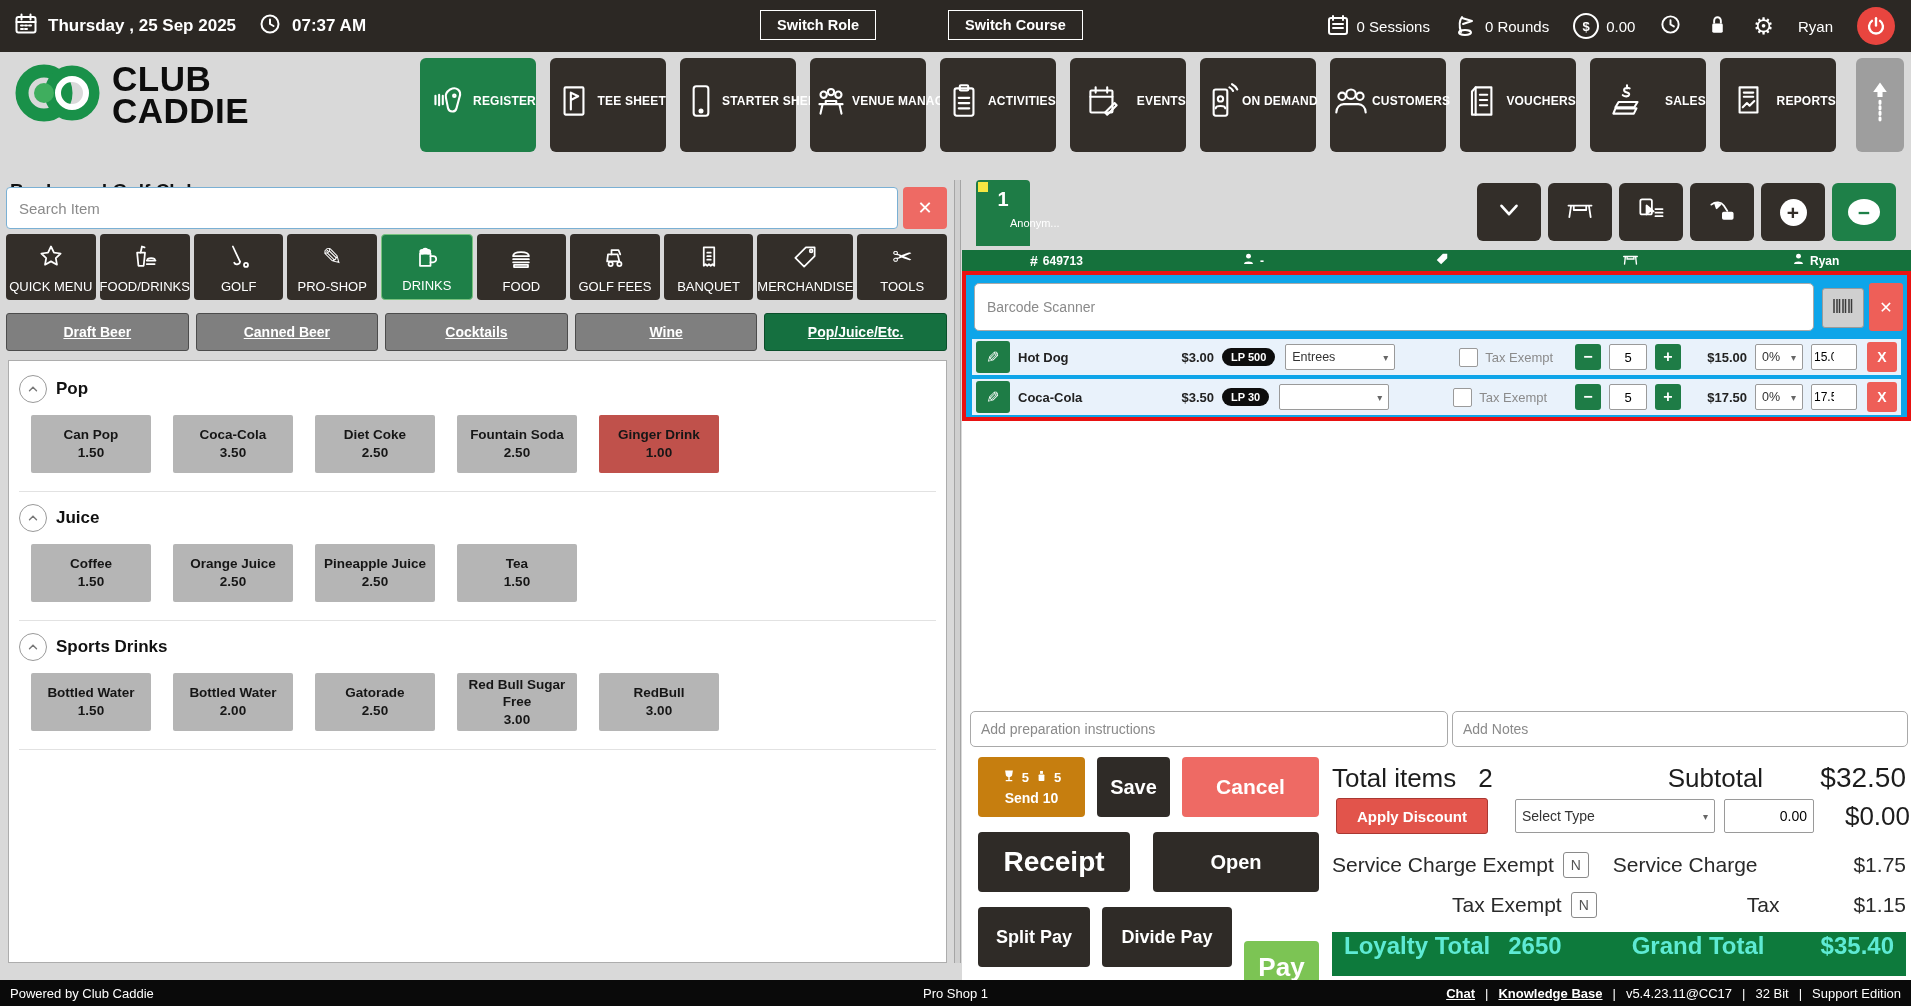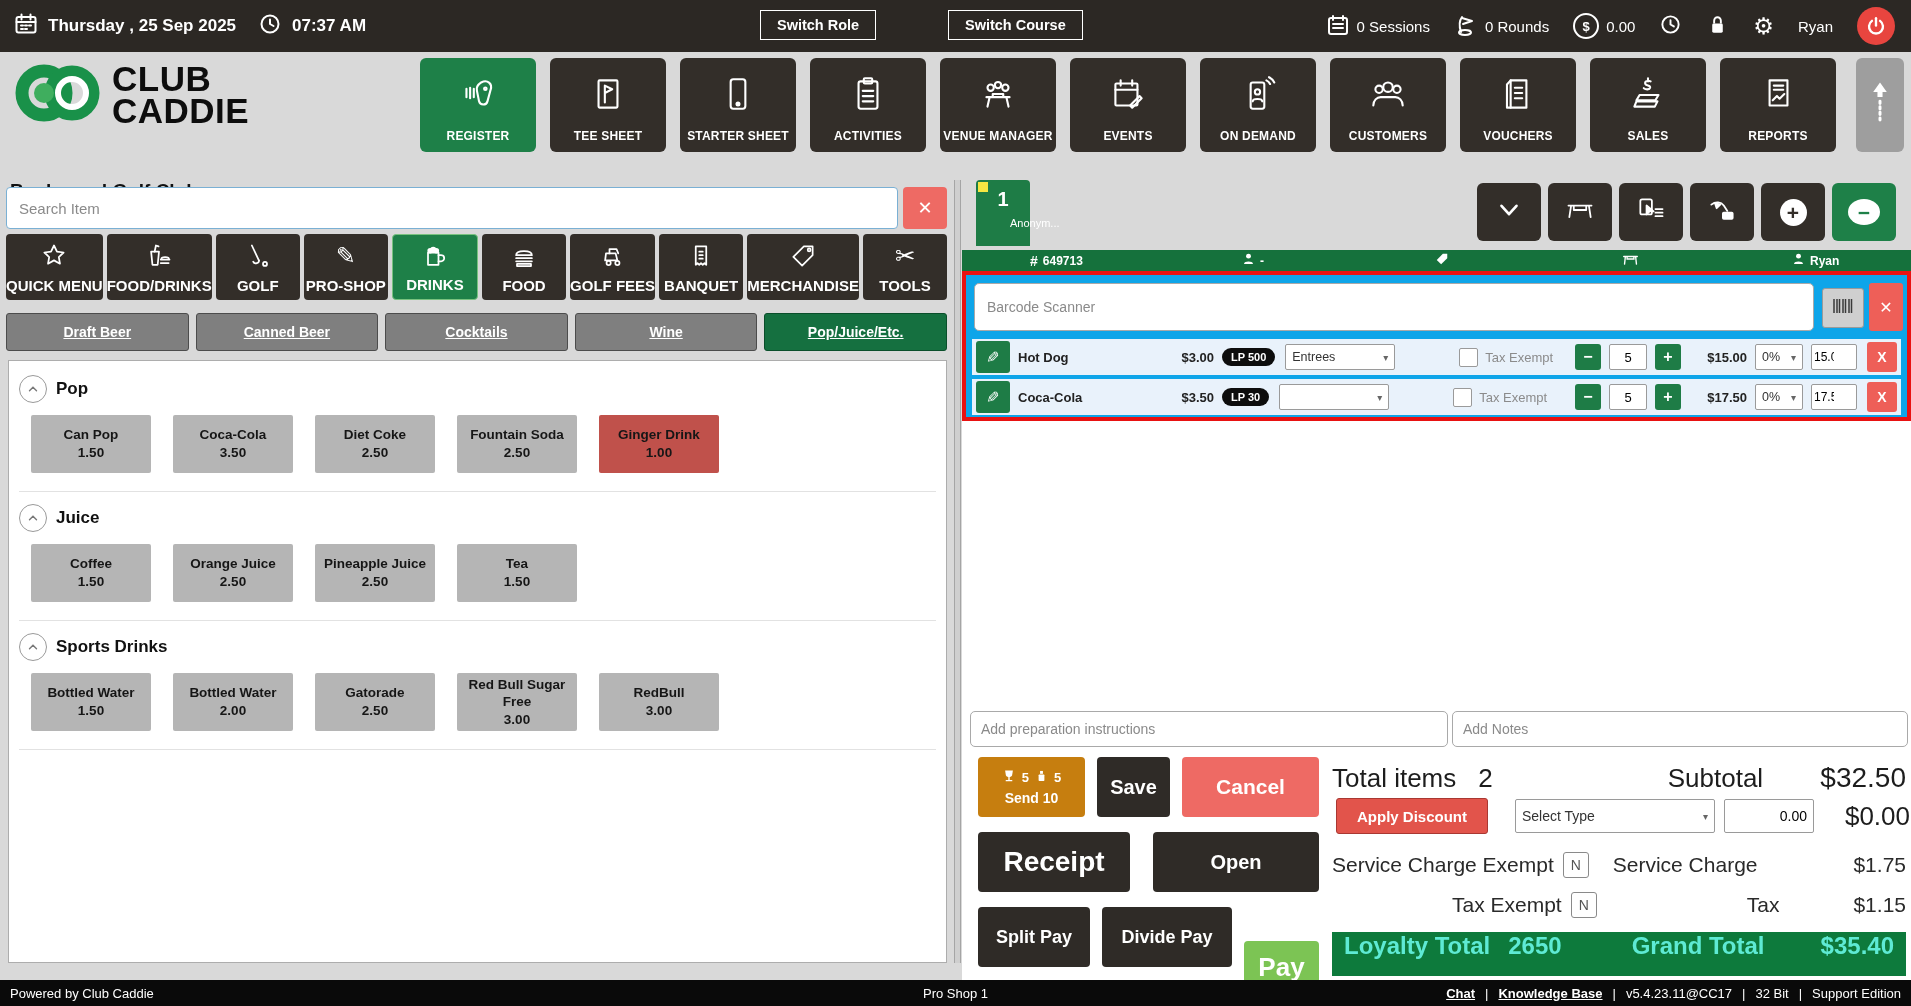--- a/index.html
+++ b/index.html
@@ -15,38 +15,38 @@
   .tb-right{position:absolute;right:0;top:0;height:52px;display:flex;align-items:center;gap:24px;padding-right:16px;font-size:15px;}
   .tb-stat{display:flex;align-items:center;gap:7px;}
   .dcirc{width:22px;height:22px;border:2px solid #fff;border-radius:50%;display:flex;align-items:center;justify-content:center;
          font-weight:bold;font-size:13px;}
   .power{width:38px;height:38px;border-radius:50%;background:#e8453f;display:flex;align-items:center;justify-content:center;}
   
   .logo{left:14px;top:60px;display:flex;align-items:center;gap:6px;}
   .logotxt{font-size:35px;font-weight:800;line-height:.92;color:#0d0d0d;letter-spacing:.5px;}
   .clubname{left:10px;top:180px;font-size:19px;font-weight:bold;color:#111;}
   .nav{left:420px;top:58px;display:flex;gap:14px;}
-  .nbtn{width:116px;height:94px;border-radius:6px;background:#332e29;color:#fff;display:flex;flex-direction:column;
+  .nbtn{width:116px;height:94px;border-radius:6px;background:#332e29;color:#fff;display:flex;flex-direction:row;
         align-items:center;justify-content:flex-start;padding-bottom:9px;box-sizing:border-box;cursor:pointer;}
   .nbtn.active{background:#1e8048;}
   .nbtn .nico{flex:1;display:flex;align-items:center;justify-content:center;}
   .nlbl{font-size:12px;font-weight:bold;letter-spacing:.2px;white-space:nowrap;}
   .upbtn{left:1856px;top:58px;width:48px;height:94px;border-radius:6px;background:#9e9e9e;display:flex;align-items:center;justify-content:center;}
   
   .search{left:6px;top:187px;width:892px;height:42px;border:1px solid #7ab0d4;border-radius:4px;box-sizing:border-box;
           font-size:15px;padding:0 12px;color:#333;background:#fff;}
   .search::placeholder{color:#8a8a8a;}
   .searchx{left:903px;top:187px;width:44px;height:42px;background:#ee6a64;border-radius:4px;color:#fff;font-weight:bold;
            font-size:18px;display:flex;align-items:center;justify-content:center;cursor:pointer;}
   .cats{left:6px;top:234px;width:941px;display:flex;gap:4px;}
   .cbtn{flex:1;height:66px;background:#332e29;border-radius:4px;color:#fff;display:flex;flex-direction:column;
         align-items:center;justify-content:flex-end;padding-bottom:6px;box-sizing:border-box;cursor:pointer;}
   .cbtn.active{background:#1e8048;border:1px solid #79c27f;}
   .cbtn .cico{flex:1;display:flex;align-items:center;justify-content:center;font-size:24px;color:#fff;}
-  .clbl{font-size:15px;font-weight:bold;white-space:nowrap;}
+  .clbl{font-size:13px;font-weight:normal;white-space:nowrap;}
   .subcats{left:6px;top:313px;width:941px;display:flex;gap:7px;}
   .sbtn{flex:1;height:36px;background:#7f7f7f;border:1px solid #4c4c4c;border-radius:3px;color:#fff;font-weight:bold;
         font-size:14px;display:flex;align-items:center;justify-content:center;cursor:pointer;text-decoration:underline;}
   .sbtn.active{background:#157040;border-color:#0a4f2b;}
   .itemspanel{left:8px;top:360px;width:939px;height:603px;background:#fff;border:1px solid #adadad;box-sizing:border-box;
               padding:2px 10px 0 10px;}
   .sec{border-bottom:1px solid #e2e2e2;padding:12px 0 18px 0;}
   .sechead{display:flex;align-items:center;gap:9px;}
   .collapse{width:26px;height:26px;border:1px solid #9a9a9a;border-radius:50%;display:flex;align-items:center;justify-content:center;}
   .sectitle{font-size:17px;font-weight:bold;color:#111;}
@@ -228,37 +228,37 @@
         <svg class="s" width="42" height="42" viewBox="0 0 40 40">
           <rect x="13" y="6" width="14" height="28" rx="2.5"></rect>
           <circle cx="20" cy="29.5" r="1.4" fill="#fff"></circle>
         </svg>
       </span>
     <span class="nlbl">STARTER SHEET</span>
   </div>
   <div class="nbtn">
     <span class="nico">
         <svg class="s" width="42" height="42" viewBox="0 0 40 40">
-          <rect x="11" y="8" width="18" height="26" rx="2"></rect>
-          <rect x="16" y="5" width="8" height="5" rx="1"></rect>
-          <path d="M15 17h10M15 22h10M15 27h10"></path>
-        </svg>
-      </span>
-    <span class="nlbl">ACTIVITIES</span>
-  </div>
-  <div class="nbtn">
-    <span class="nico">
-        <svg class="s" width="42" height="42" viewBox="0 0 40 40">
           <circle cx="13" cy="14" r="3"></circle>
           <circle cx="27" cy="14" r="3"></circle>
           <circle cx="20" cy="11.5" r="3"></circle>
           <path d="M9 23h22M12 23l-2 9M28 23l2 9M15 23v-3h10v3"></path>
         </svg>
       </span>
     <span class="nlbl">VENUE MANAGER</span>
+  </div>
+  <div class="nbtn">
+    <span class="nico">
+        <svg class="s" width="42" height="42" viewBox="0 0 40 40">
+          <rect x="11" y="8" width="18" height="26" rx="2"></rect>
+          <rect x="16" y="5" width="8" height="5" rx="1"></rect>
+          <path d="M15 17h10M15 22h10M15 27h10"></path>
+        </svg>
+      </span>
+    <span class="nlbl">ACTIVITIES</span>
   </div>
   <div class="nbtn">
     <span class="nico">
         <svg class="s" width="42" height="42" viewBox="0 0 40 40">
           <rect x="8" y="10" width="21" height="21" rx="1"></rect>
           <path d="M13 7v5M24 7v5M8 16h21"></path>
           <path d="M22 31l9-9 2 2-9 9z"></path>
         </svg>
       </span>
     <span class="nlbl">EVENTS</span>

